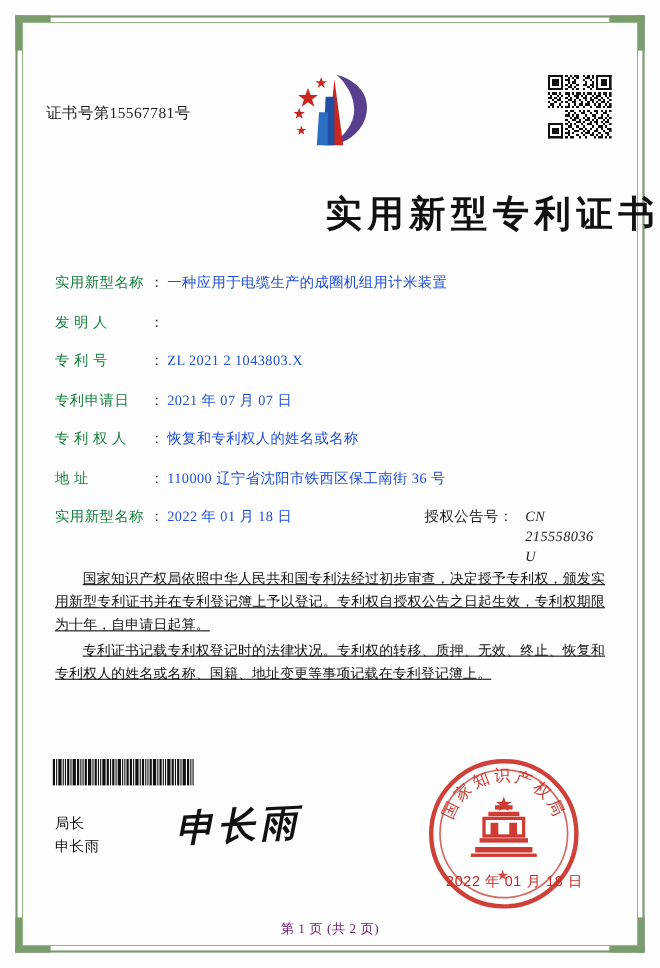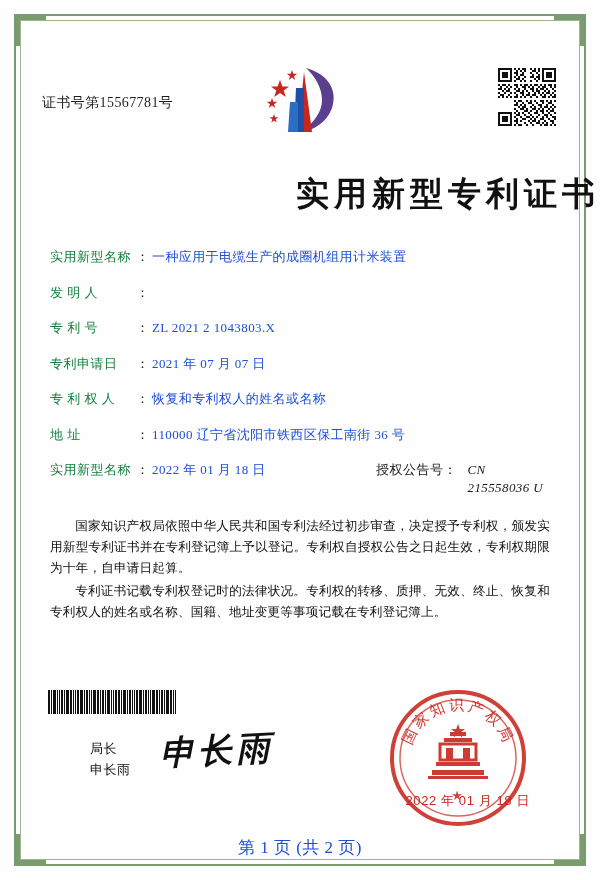--- a/index.html
+++ b/index.html
@@ -117,37 +117,38 @@
     color: #1d4ed8;
   }
 
   .field-row.dual .field-value {
     flex: 0 0 auto;
     width: 200px;
   }
   .second-label {
     flex: 0 0 auto;
     letter-spacing: 0.5px;
-    margin-left: 24px;
+    margin-left: 34px;
   }
   .second-value {
     margin-left: 8px;
     letter-spacing: 0.4px;
     font-style: italic;
   }
 
   .paragraphs {
     position: absolute;
     left: 50px;
     top: 516px;
     width: 500px;
     font-size: 12.6px;
     line-height: 21px;
     text-align: justify;
     color: #111;
+    text-decoration: underline;
   }
   .paragraphs p {
     margin: 0 0 2px 0;
     text-indent: 2em;
     letter-spacing: 0.2px;
   }
 
   
   .barcode {
     position: absolute;
@@ -167,21 +168,20 @@
 
   
   .sig-label {
     position: absolute;
     left: 50px;
     top: 738px;
     font-size: 13px;
     line-height: 21px;
     letter-spacing: 0.5px;
     color: #111;
-    margin-left: 40px;
   }
   .sig-name {
     position: absolute;
     left: 160px;
     top: 728px;
     font-size: 34px;
     font-family: "Liberation Serif", "DejaVu Serif", serif;
     font-style: italic;
     font-weight: bold;
     color: #111;
@@ -205,22 +205,22 @@
     color: #c8261e;
     letter-spacing: 0.6px;
     font-family: "Liberation Sans", sans-serif;
   }
 
   .page-footer {
     position: absolute;
     left: 0; right: 0;
     top: 836px;
     text-align: center;
-    font-size: 17px;
-    color: #1d4ed8;
+    font-size: 12px;
+    color: #701a75;
     letter-spacing: 0.5px;
   }
 </style>
 </head>
 <body>
 
 <div class="page">
 
   <div class="border-outer"></div>
   <div class="border-inner"></div>

